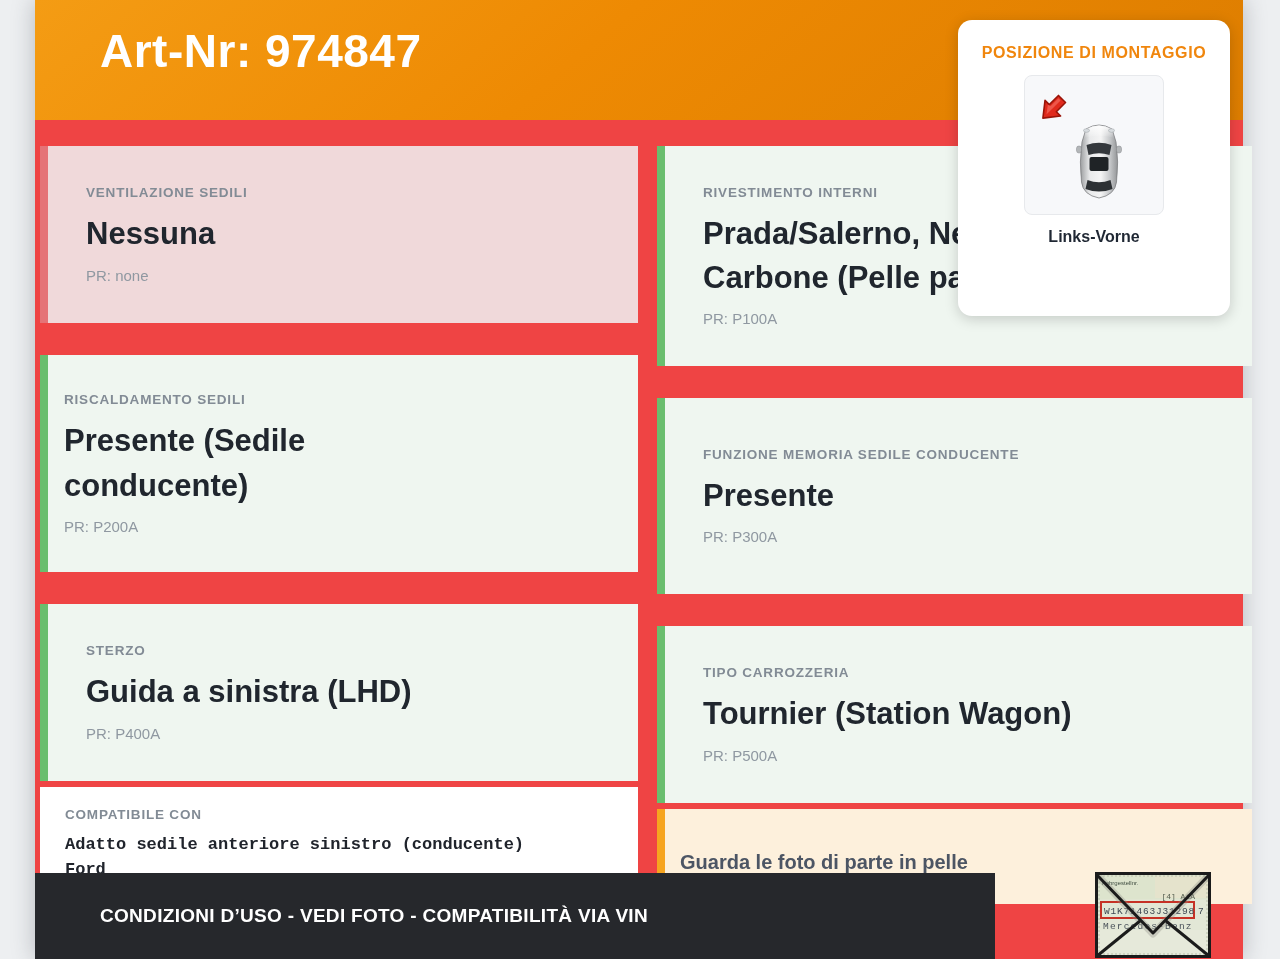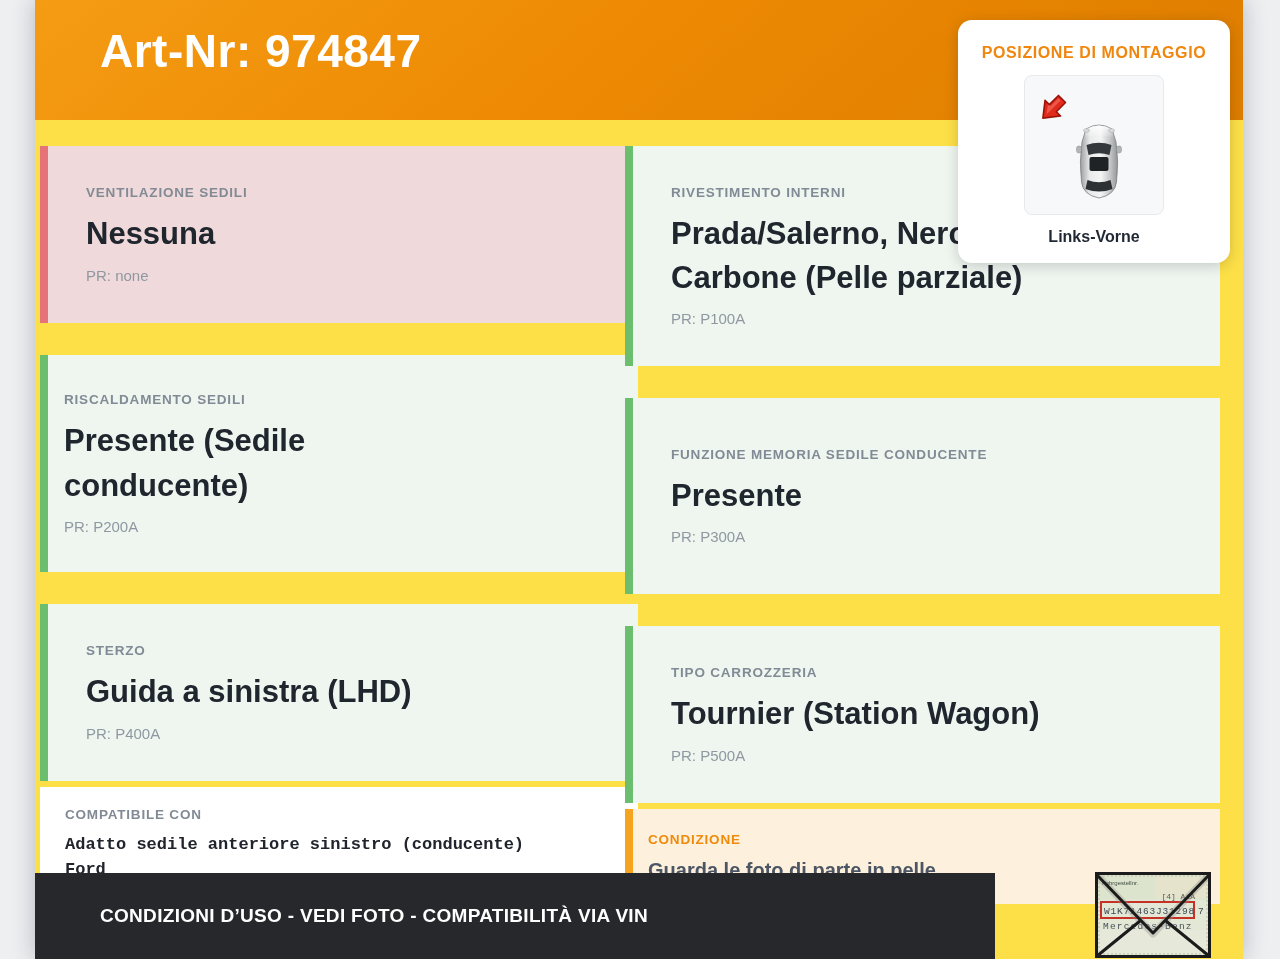--- a/index.html
+++ b/index.html
@@ -7,38 +7,38 @@
   body {
     font-family:"Liberation Sans", sans-serif;
     background:#edeff1;
     position:relative;
     overflow:hidden;
   }
 
   .page-container {
     position:absolute; left:35px; top:0;
     width:1208px; height:959px;
-    background:#fde047;
+    background:#ef4444;
     box-shadow:0 0 22px rgba(40,48,60,0.28);
   }
 
   
   .header {
     position:absolute; left:0; top:0; width:1208px; height:120px;
     background:linear-gradient(140deg,#f49c14 0%, #ee8a03 45%, #dd7d00 100%);
   }
   .header h1 {
     position:absolute; left:65px; top:24px;
     font-size:46px; font-weight:700; color:#ffffff; letter-spacing:0.5px;
   }
 
   
   .col { position:absolute; top:120px; display:flex; flex-direction:column; gap:6px; }
   .col-left  { left:5px;   width:598px; }
-  .col-right { left:590px; width:595px; }
+  .col-right { left:622px; width:595px; }
 
   .card {
     display:flex; flex-direction:column; justify-content:center;
     padding:10px 60px 10px 38px;
     flex:none;
     margin-top:26px;
   }
   .card.red   { background:#f0d9da; border-left:8px solid #e57377; }
   .card.green { background:#eff6f0; border-left:8px solid #6abe6e; }
 
@@ -74,21 +74,21 @@
     padding:10px 20px 10px 15px;
   }
   .card-cond .card-label { color:#ef8b0c; }
   .card-cond .cond-value {
     margin-top:12px; font-size:20px; font-weight:700; color:#4c5564;
   }
 
   
   .pos-card {
     position:absolute; left:923px; top:20px;
-    width:272px; height:243px;
+    width:272px; height:296px;
     background:#ffffff; border-radius:14px;
     box-shadow:0 3px 14px rgba(0,0,0,0.18);
     z-index:10; text-align:center;
   }
   .pos-title {
     margin-top:24px;
     font-size:16px; font-weight:700; letter-spacing:0.6px;
     color:#f0860d;
   }
   .pos-imgbox {
@@ -160,21 +160,20 @@
       <div class="card-label">FUNZIONE MEMORIA SEDILE CONDUCENTE</div>
       <div class="card-value">Presente</div>
       <div class="card-pr">PR: P300A</div>
     </div>
     <div class="card green h177">
       <div class="card-label">TIPO CARROZZERIA</div>
       <div class="card-value">Tournier (Station Wagon)</div>
       <div class="card-pr">PR: P500A</div>
     </div>
     <div class="card-cond">
-      <div class="card-label">CONDIZIONE</div>
       <div class="cond-value">Guarda le foto di parte in pelle</div>
     </div>
   </div>
 
   <div class="pos-card">
     <div class="pos-title">POSIZIONE DI MONTAGGIO</div>
     <div class="pos-imgbox">
       <svg width="140" height="140" viewBox="0 0 140 140">
         <defs>
           <linearGradient id="carBody" x1="0" y1="0" x2="1" y2="0">

